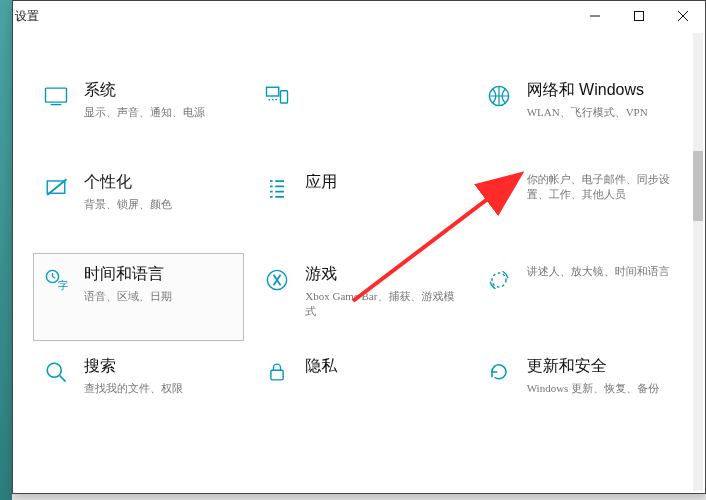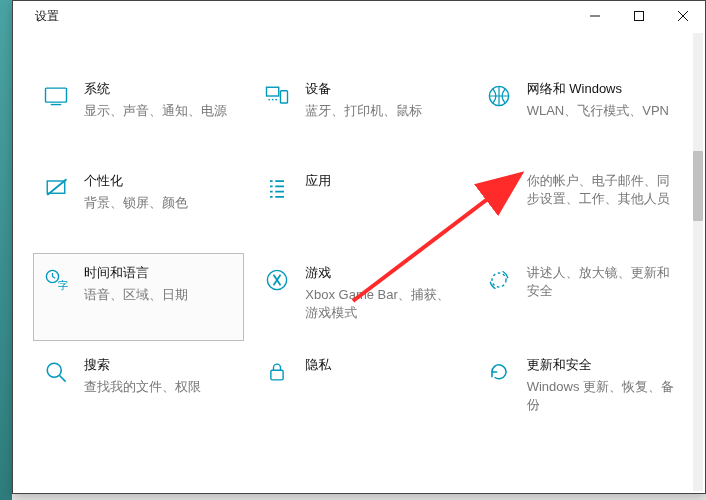--- a/index.html
+++ b/index.html
@@ -26,21 +26,21 @@
     border: 1px solid #444;
     box-shadow: 0 4px 10px rgba(0,0,0,.2);
     display: flex;
     flex-direction: column;
   }
   .titlebar {
     height: 30px;
     display: flex;
     align-items: center;
     justify-content: space-between;
-    padding-left: 22px;
+    padding-left: 2px;
   }
   .titlebar .title {
     font-size: 12px;
     color: #111;
   }
   .winbtns { display: flex; }
   .winbtn {
     width: 44px; height: 30px;
     display: flex; align-items: center; justify-content: center;
     font-size: 11px;
@@ -77,29 +77,30 @@
   .tile .ico {
     width: 28px; height: 28px;
     flex: 0 0 28px;
     color: #0099bc;
     margin-right: 14px;
     margin-top: 2px;
   }
   .tile .ico svg { width: 100%; height: 100%; display: block; }
   .tile .txt { flex: 1; min-width: 0; }
   .tile .name {
-    font-size: 13px;
+    font-size: 16px;
     color: #111;
     margin-bottom: 4px;
   }
   .tile .desc {
-    font-size: 13px;
+    font-size: 11px;
     color: #777;
     line-height: 1.4;
     word-break: break-all;
+    font-family: Liberation Serif, serif;
   }
   .scrollbar-track {
     position: absolute;
     right: 2px; top: 2px; bottom: 2px;
     width: 10px;
     background: #f0f0f0;
   }
   .scrollbar-thumb {
     position: absolute;
     right: 2px;
@@ -159,24 +160,20 @@
         <div class="tile">
           <div class="ico">
             <svg viewBox="0 0 32 32">
               <rect x="4" y="6" width="14" height="10" fill="none" stroke="currentColor" stroke-width="1.6"></rect>
               <rect x="20" y="10" width="8" height="14" rx="1" fill="none" stroke="currentColor" stroke-width="1.6"></rect>
               <circle cx="7" cy="20" r="1" fill="currentColor"></circle>
               <circle cx="11" cy="20" r="1" fill="currentColor"></circle>
               <circle cx="15" cy="20" r="1" fill="currentColor"></circle>
             </svg>
           </div>
-          <div class="txt">
-            <div class="name">设备</div>
-            <div class="desc">蓝牙、打印机、鼠标</div>
-          </div>
         </div>
         <div class="tile">
           <div class="ico">
             <svg viewBox="0 0 32 32">
               <circle cx="16" cy="16" r="11" fill="none" stroke="currentColor" stroke-width="1.6"></circle>
               <path d="M5 16 H27 M16 5 V27 M9 8 Q16 16 9 24 M23 8 Q16 16 23 24" fill="none" stroke="currentColor" stroke-width="1.4"></path>
             </svg>
           </div>
           <div class="txt">
             <div class="name">网络和 Windows</div>
@@ -244,21 +241,21 @@
         </div>
         <div class="tile">
           <div class="ico">
             <svg viewBox="0 0 32 32">
               <circle cx="16" cy="16" r="8" fill="none" stroke="currentColor" stroke-width="1.6" stroke-dasharray="3 3"></circle>
               <path d="M20 6 A12 12 0 0 1 26 14" fill="none" stroke="currentColor" stroke-width="1.6"></path>
               <path d="M6 18 A12 12 0 0 0 12 26" fill="none" stroke="currentColor" stroke-width="1.6"></path>
             </svg>
           </div>
           <div class="txt">
-            <div class="desc">讲述人、放大镜、更新和安全</div>
+            <div class="desc">讲述人、放大镜、时间和语言</div>
           </div>
         </div>
         <div class="tile">
           <div class="ico">
             <svg viewBox="0 0 32 32">
               <circle cx="14" cy="14" r="8" fill="none" stroke="currentColor" stroke-width="1.8"></circle>
               <path d="M20 20 L27 27" stroke="currentColor" stroke-width="1.8"></path>
             </svg>
           </div>
           <div class="txt">

